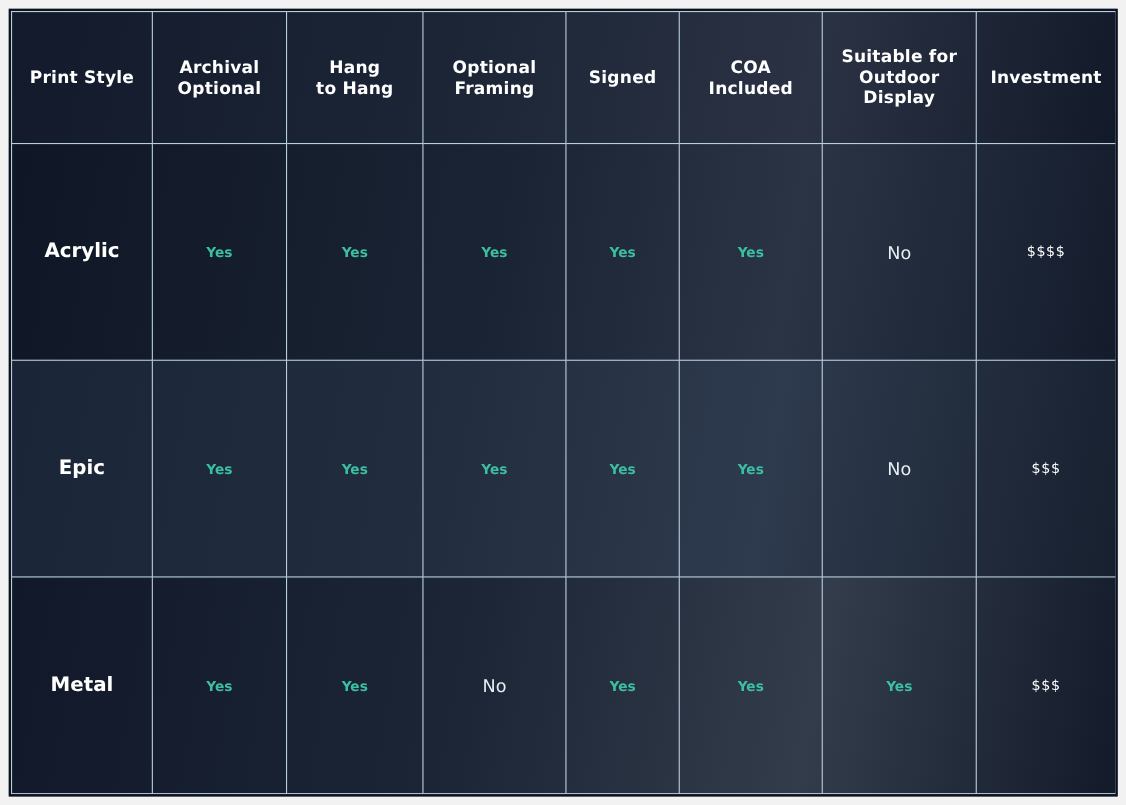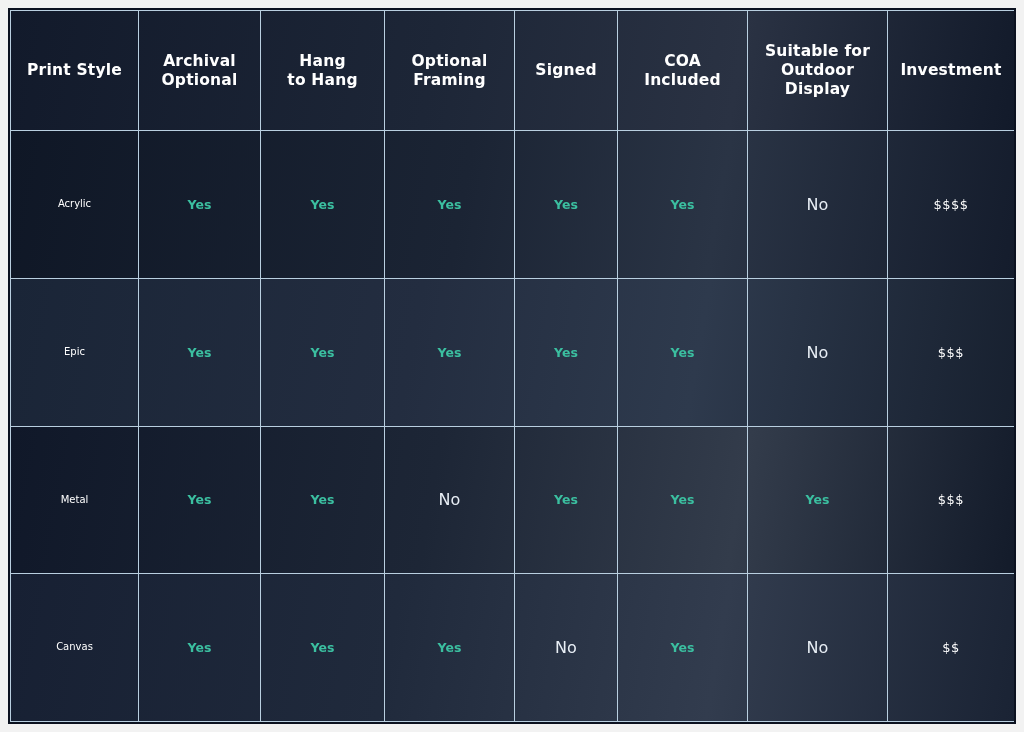--- a/index.html
+++ b/index.html
@@ -71,22 +71,22 @@
     letter-spacing: 0.2px;
   }
 
   tbody td {
     font-size: 13px;
     height: 117px;
     font-weight: normal;
   }
 
   tbody td.rowhead {
-    font-size: 10px;
-    font-weight: normal;
+    font-size: 18px;
+    font-weight: bold;
     line-height: 1.25;
     margin-left: 36px;
   }
 
   td.yes { color: #3bbfa0; font-weight: bold; font-size: 12.5px; }
   td.no  { color: #e8eef5; font-weight: normal; font-size: 16px; }
   td.invest { color: #ffffff; font-size: 13px; letter-spacing: 0.5px; }
 
   
   col.c0 { width: 128px; }
@@ -190,30 +190,18 @@
           </td>
           <td class="yes">Yes</td>
           <td class="yes">Yes</td>
           <td class="no">No</td>
           <td class="yes">Yes</td>
           <td class="yes">Yes</td>
           <td class="yes">Yes</td>
           <td class="invest">$$$</td>
         </tr>
 
-        <tr class="r3">
-          <td class="rowhead">
-            <span>Canvas</span>
-          </td>
-          <td class="yes">Yes</td>
-          <td class="yes">Yes</td>
-          <td class="yes">Yes</td>
-          <td class="no">No</td>
-          <td class="yes">Yes</td>
-          <td class="no">No</td>
-          <td class="invest">$$</td>
-        </tr>
 
 
       </tbody>
     </table>
   </div>
 </div>
 
 </body></html>

